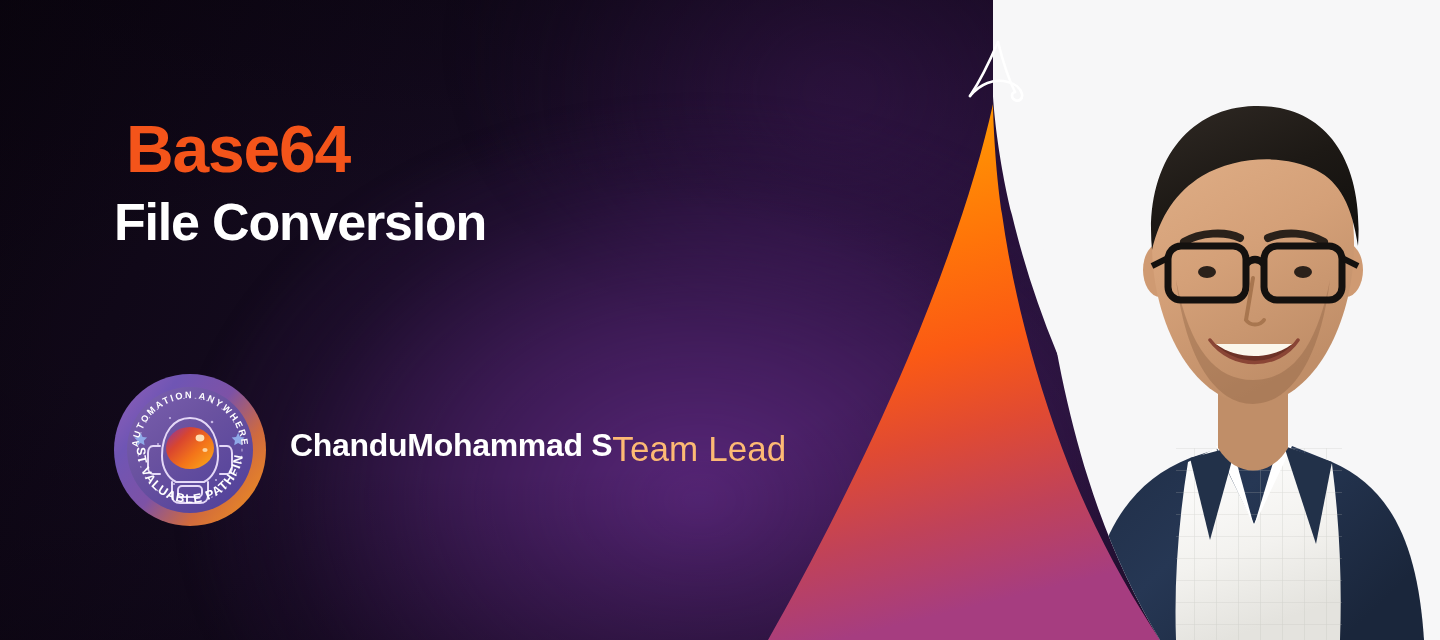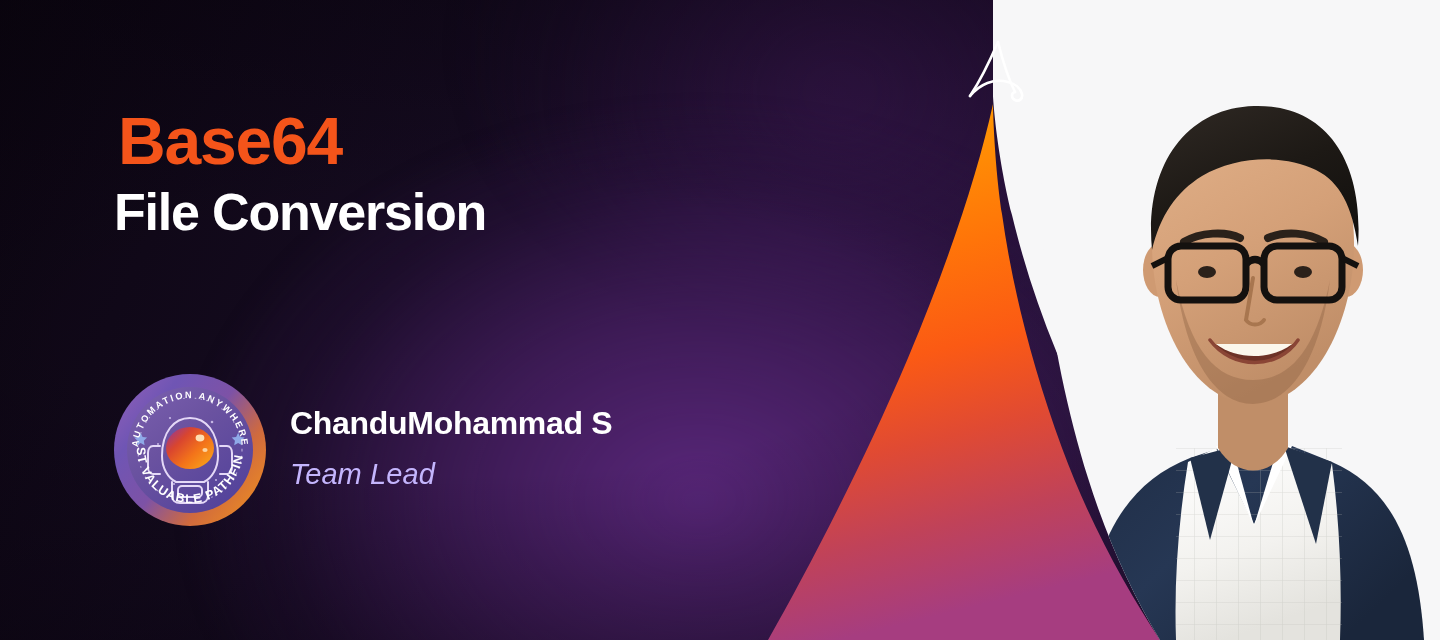--- a/index.html
+++ b/index.html
@@ -88,21 +88,21 @@
     top: 104px;
     width: 660px;
   }
   .headline-line1 {
     display: block;
     font-size: 66px;
     font-weight: 700;
     letter-spacing: -1.2px;
     line-height: 1.02;
     color: #f4541a;
-    margin: 4px;
+    margin: 12px;
   }
   .headline-line2 {
     display: block;
     font-size: 52px;
     font-weight: 700;
     letter-spacing: -1.2px;
     line-height: 1.05;
     color: #ffffff;
     margin: 10px 0 0 0;
   }
@@ -117,40 +117,38 @@
     gap: 22px;
   }
   .badge {
     width: 156px;
     height: 156px;
     flex: 0 0 156px;
   }
   .badge svg { display: block; }
   .presenter-text {
     display: flex;
-    flex-direction: column;
+    flex-direction: row;
     justify-content: center;
     padding-bottom: 4px;
-    gap: 12px;
   }
   .presenter-name {
     font-size: 32px;
     font-weight: 700;
     color: #ffffff;
     letter-spacing: -0.3px;
     line-height: 1.2;
   }
   .presenter-role {
-    font-size: 29px;
+    font-size: 35px;
     font-weight: 300;
-    color: #c4b5fd;
+    color: #fdba74;
     letter-spacing: 0.1px;
     line-height: 1.22;
     margin-top: 2px;
-    font-style: italic;
   }
 </style>
 </head>
 <body>
 
 <div class="banner">
 
   <div class="bg-base"></div>
   <div class="bg-glow-top"></div>
   <div class="bg-glow-main"></div>

